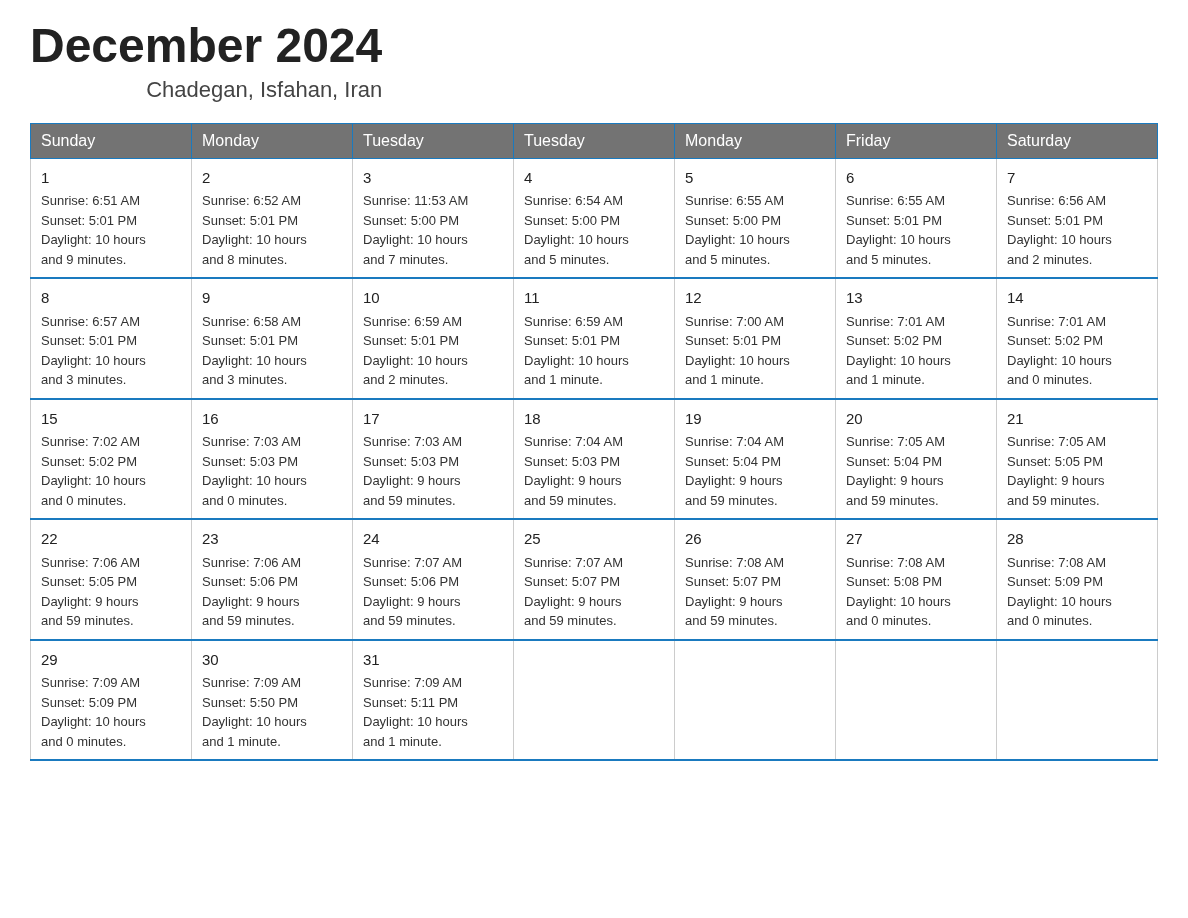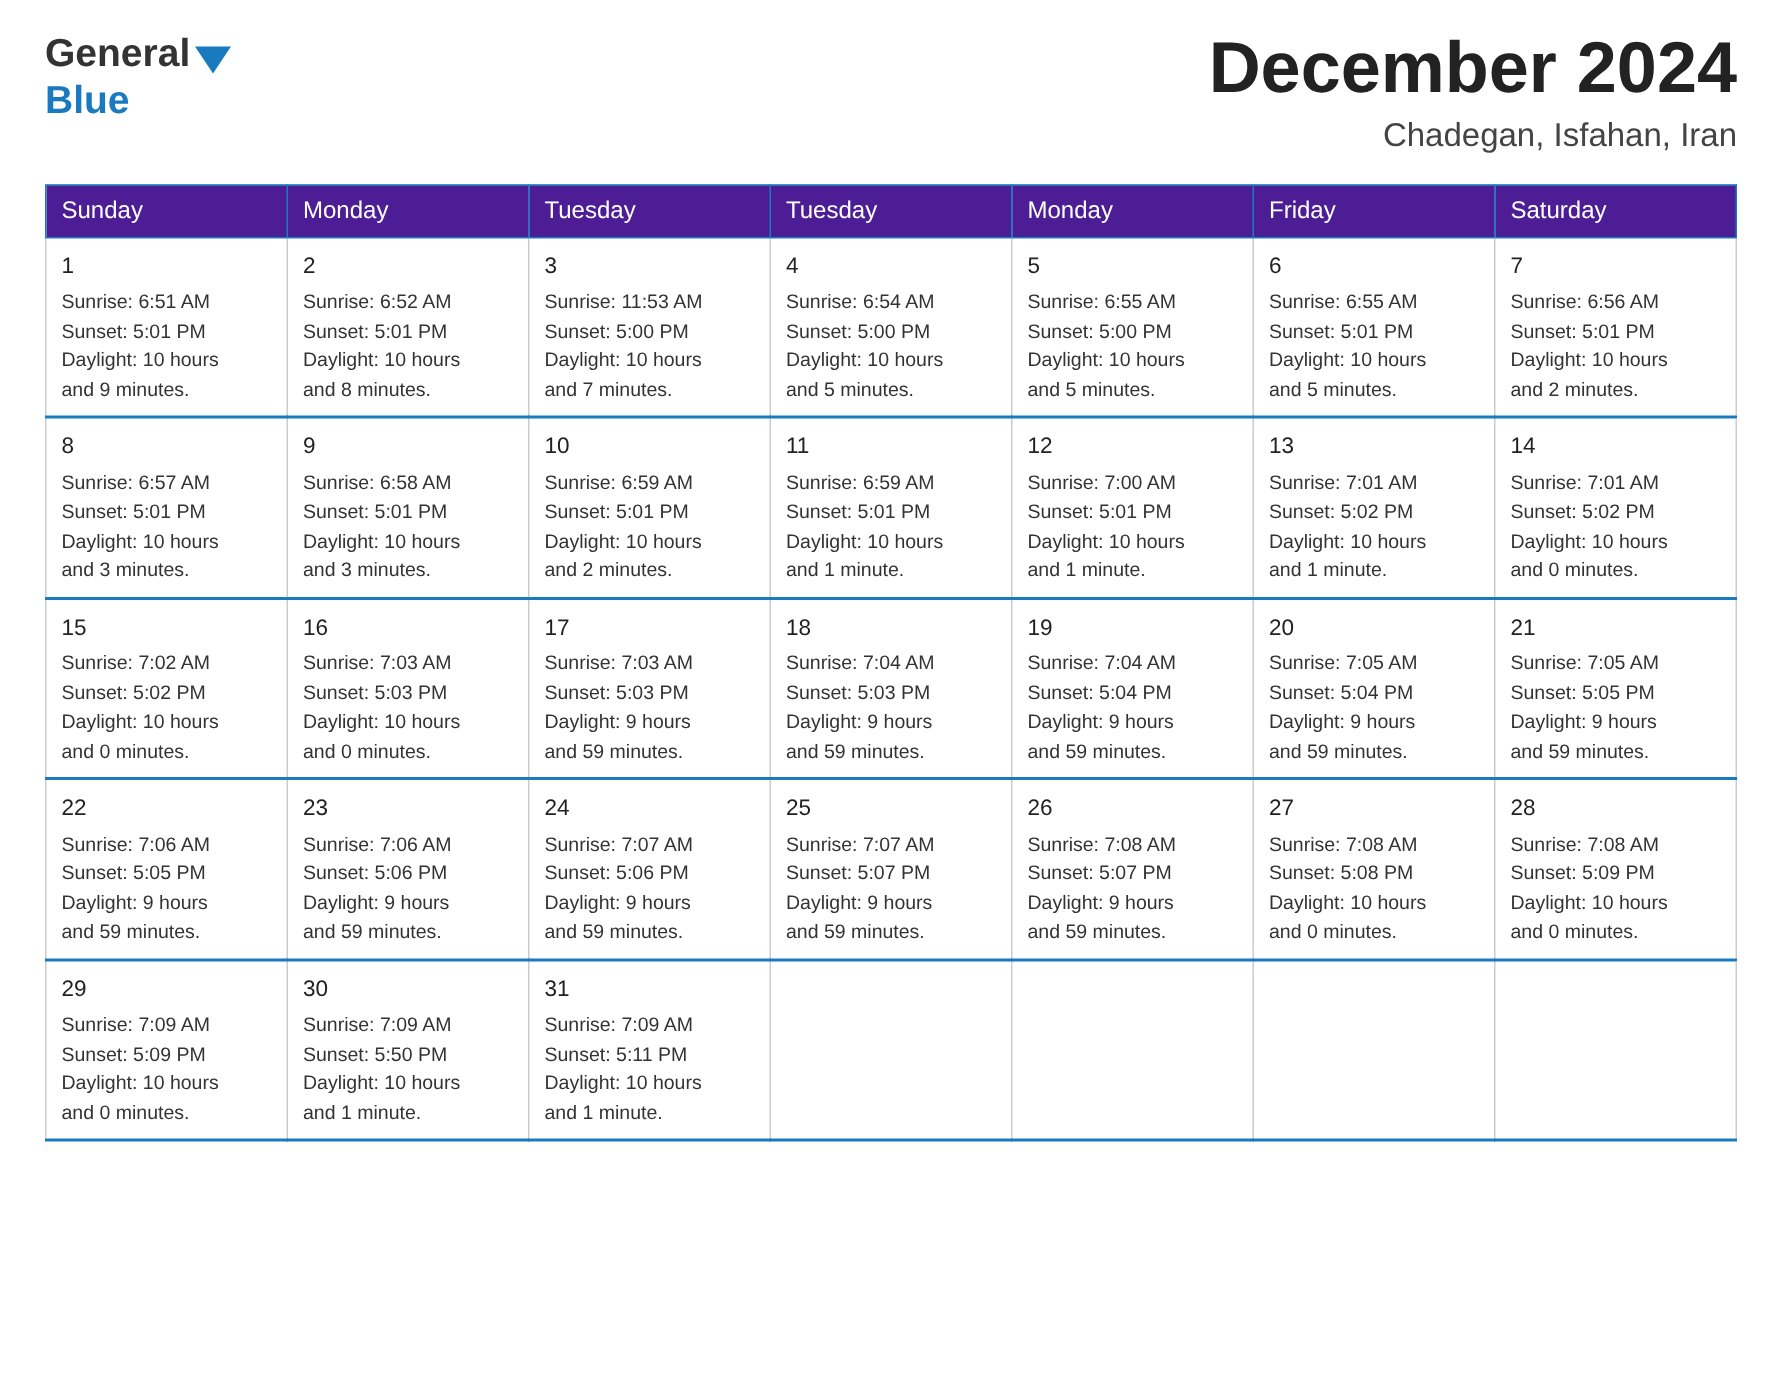--- a/index.html
+++ b/index.html
@@ -58,21 +58,21 @@
       font-size: 22px;
       color: #444;
       margin-top: 4px;
     }
     table {
       width: 100%;
       border-collapse: collapse;
       table-layout: fixed;
     }
     thead th {
-      background-color: #4c1d95;
+      background-color: #737373;
       color: #fff;
       padding: 8px 10px;
       text-align: left;
       font-size: 16px;
       font-weight: normal;
       border: 1px solid #1a7abf;
     }
     tbody td {
       vertical-align: top;
       padding: 8px 10px;
@@ -93,31 +93,20 @@
     }
     .day-info {
       font-size: 13px;
       color: #333;
     }
   </style>
 </head>
 <body>
 
 <div class="header">
-  <div class="logo">
-    <div class="logo-wrapper">
-      <div class="logo-row1">
-        <span class="logo-text-general">General</span>
-        <div class="logo-icon"></div>
-      </div>
-      <div class="logo-row2">
-        <span class="logo-text-blue">Blue</span>
-      </div>
-    </div>
-  </div>
   <div class="title-area">
     <div class="month-title">December 2024</div>
     <div class="location-title">Chadegan, Isfahan, Iran</div>
   </div>
 </div>
 
 <table>
   <thead>
     <tr id="header-row">
         <th>Sunday</th>

